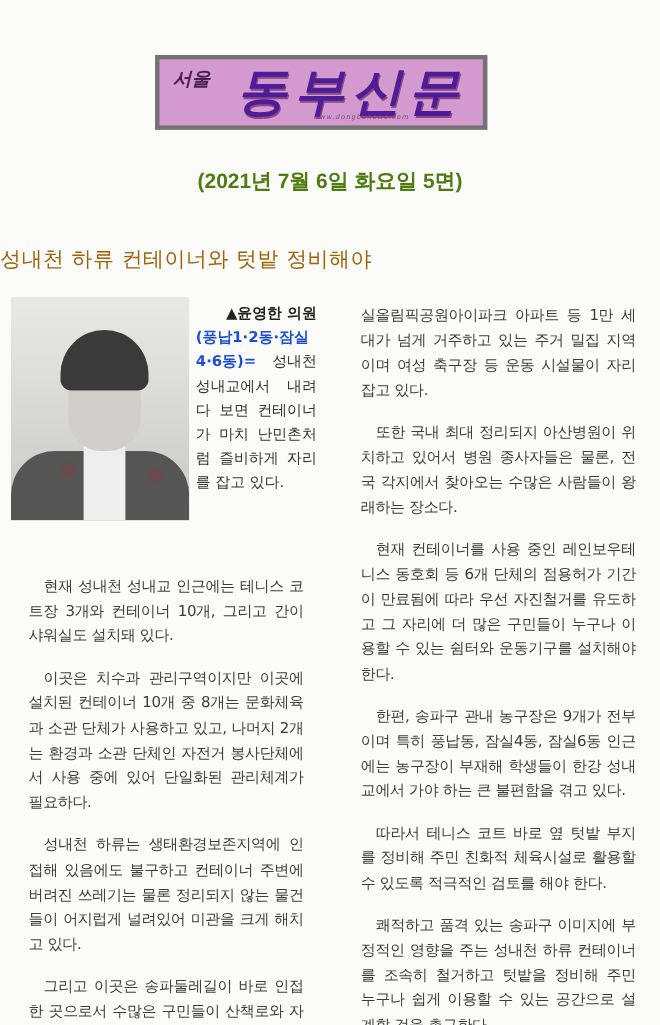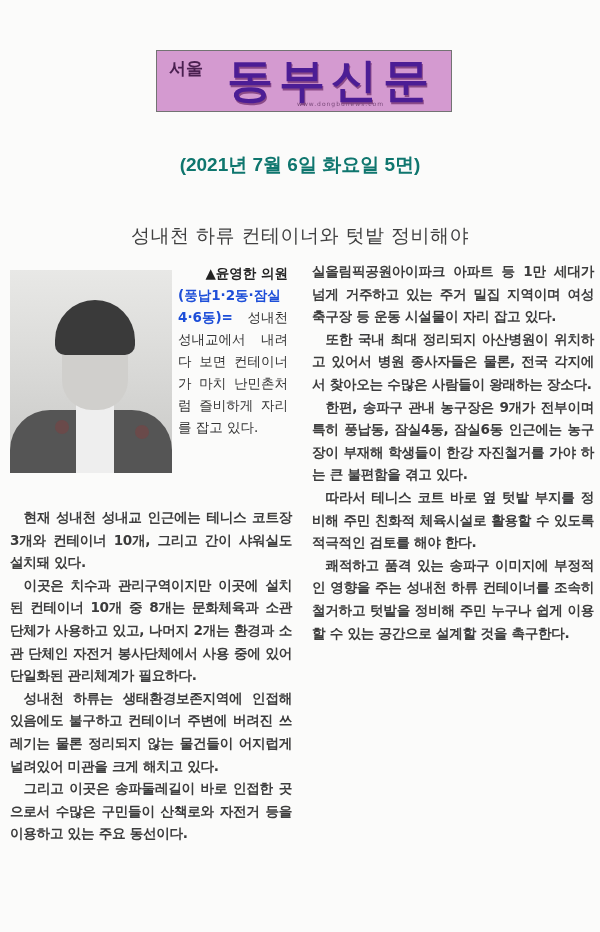--- a/index.html
+++ b/index.html
@@ -4,76 +4,77 @@
 <style>
   html, body { margin:0; padding:0; }
   body {
     width:600px; height:932px; overflow:hidden;
     background:#fbfbfa;
     font-family:"DejaVu Sans", sans-serif;
     color:#3a3a3a;
     position:relative;
   }
   .masthead {
-    position:absolute; left:156px; top:50px; width:294px; height:60px;
+    position:absolute; left:141px; top:50px; width:294px; height:60px;
     background:#d49ad0;
-    border:1px solid #737373;
+    border:4px solid #737373;
+    font-style:italic;
   }
   .mast-seoul {
     position:absolute; left:12px; top:6px;
     font-size:17px; font-weight:bold; color:#4a2050;
     font-family:"DejaVu Sans", sans-serif;
   }
   .mast-title {
     position:absolute; left:70px; top:0px;
     font-size:46px; font-weight:bold; color:#4c1d95; letter-spacing:6px;
     font-family:"DejaVu Serif", serif;
     text-shadow:1px 2px 0 #8a4a88;
     line-height:58px;
   }
   .mast-url {
     position:absolute; left:140px; top:49px;
     font-size:6px; color:#7a4a7a; letter-spacing:1px;
   }
   .dateline {
     position:absolute; left:0; top:152px; width:600px; text-align:center;
-    font-size:19px; font-weight:bold; color:#0f766e;
+    font-size:19px; font-weight:bold; color:#4d7c0f;
     font-family:"Liberation Sans", sans-serif;
   }
   .headline {
-    position:absolute; left:0; top:223px; width:600px; text-align:center;
-    font-size:19px; color:#404040;
+    position:absolute; left:0; top:223px; width:600px; 
+    font-size:19px; color:#a16207;
     font-family:"DejaVu Sans", sans-serif;
     letter-spacing:0.5px;
   }
   .photo {
     position:absolute; left:10px; top:270px; width:162px; height:203px;
     background:linear-gradient(#e8e8e6 0%, #dcdcda 40%, #c8c8c6 100%);
     overflow:hidden;
   }
   .photo .hair { position:absolute; left:45px; top:30px; width:80px; height:55px; background:#3a3a3a; border-radius:40px 40px 10px 10px; }
   .photo .face { position:absolute; left:52px; top:55px; width:66px; height:85px; background:#d0cfcc; border-radius:20px 20px 30px 30px; }
   .photo .suit { position:absolute; left:0; top:140px; width:162px; height:63px; background:#555; border-radius:40px 40px 0 0; }
   .photo .shirt { position:absolute; left:66px; top:135px; width:38px; height:68px; background:#eee; }
   .photo .mic1 { position:absolute; left:45px; top:150px; width:14px; height:14px; background:#6a4a4a; border-radius:50%; }
   .photo .mic2 { position:absolute; left:125px; top:155px; width:14px; height:14px; background:#6a4a4a; border-radius:50%; }
   .caption {
-    position:absolute; left:178px; top:262px; width:110px;
+    position:absolute; left:178px; top:274px; width:110px;
     font-size:13.5px; line-height:22px; color:#333;
     text-align:justify;
   }
   .caption .name { display:block; text-align:right; font-weight:bold; color:#222; }
   .caption .district { font-weight:bold; color:#1d4ed8; }
   .col {
     position:absolute; font-size:13.6px; line-height:22.6px; color:#3c3c3c;
     text-align:justify;
     font-family:"DejaVu Sans", sans-serif;
     letter-spacing:-0.3px;
   }
-  .col p { margin:0; text-indent:1em;font-weight:bold; }
+  .col p { margin:16px; text-indent:1em; }
   .col p.noindent { text-indent:0; }
   .col-left { left:10px; top:506px; width:282px; }
   .col-right { left:312px; top:260px; width:282px; }
 </style>
 </head>
 <body>
 
 <div class="masthead">
   <span class="mast-seoul">서울</span>
   <span class="mast-title">동부신문</span>
@@ -101,16 +102,17 @@
 <div class="col col-left">
   <p>현재 성내천 성내교 인근에는 테니스 코트장 3개와 컨테이너 10개, 그리고 간이 샤워실도 설치돼 있다.</p>
   <p>이곳은 치수과 관리구역이지만 이곳에 설치된 컨테이너 10개 중 8개는 문화체육과 소관 단체가 사용하고 있고, 나머지 2개는 환경과 소관 단체인 자전거 봉사단체에서 사용 중에 있어 단일화된 관리체계가 필요하다.</p>
   <p>성내천 하류는 생태환경보존지역에 인접해 있음에도 불구하고 컨테이너 주변에 버려진 쓰레기는 물론 정리되지 않는 물건들이 어지럽게 널려있어 미관을 크게 해치고 있다.</p>
   <p>그리고 이곳은 송파둘레길이 바로 인접한 곳으로서 수많은 구민들이 산책로와 자전거 등을 이용하고 있는 주요 동선이다.</p>
 </div>
 
 <div class="col col-right">
   <p class="noindent">실올림픽공원아이파크 아파트 등 1만 세대가 넘게 거주하고 있는 주거 밀집 지역이며 여성 축구장 등 운동 시설물이 자리 잡고 있다.</p>
   <p>또한 국내 최대 정리되지 아산병원이 위치하고 있어서 병원 종사자들은 물론, 전국 각지에서 찾아오는 수많은 사람들이 왕래하는 장소다.</p>
-  <p>한편, 송파구 관내 농구장은 9개가 전부이며 특히 풍납동, 잠실4동, 잠실6동 인근에는 농구장이 부재해 학생들이 한강 자진철거를 가야 하는 큰 불편함을 겪고 있다.</p>
+  <p>현재 컨테이너를 사용 중인 레인보우테니스 동호회 등 6개 단체의 점용허가 기간이 만료됨에 따라 우선 자진철거를 유도하고 그 자리에 더 많은 구민들이 누구나 이용할 수 있는 쉼터와 운동기구를 설치해야 한다.</p>
+  <p>한편, 송파구 관내 농구장은 9개가 전부이며 특히 풍납동, 잠실4동, 잠실6동 인근에는 농구장이 부재해 학생들이 한강 성내교에서 가야 하는 큰 불편함을 겪고 있다.</p>
   <p>따라서 테니스 코트 바로 옆 텃밭 부지를 정비해 주민 친화적 체육시설로 활용할 수 있도록 적극적인 검토를 해야 한다.</p>
   <p>쾌적하고 품격 있는 송파구 이미지에 부정적인 영향을 주는 성내천 하류 컨테이너를 조속히 철거하고 텃밭을 정비해 주민 누구나 쉽게 이용할 수 있는 공간으로 설계할 것을 촉구한다.</p>
 </div>
 
 </body></html>

